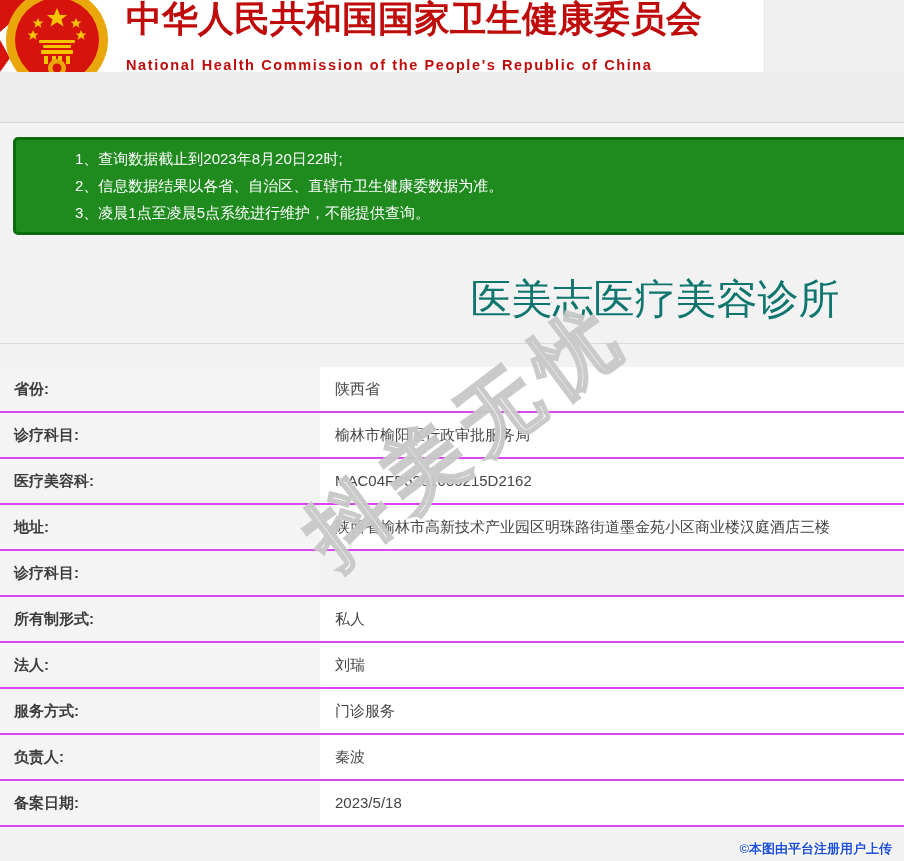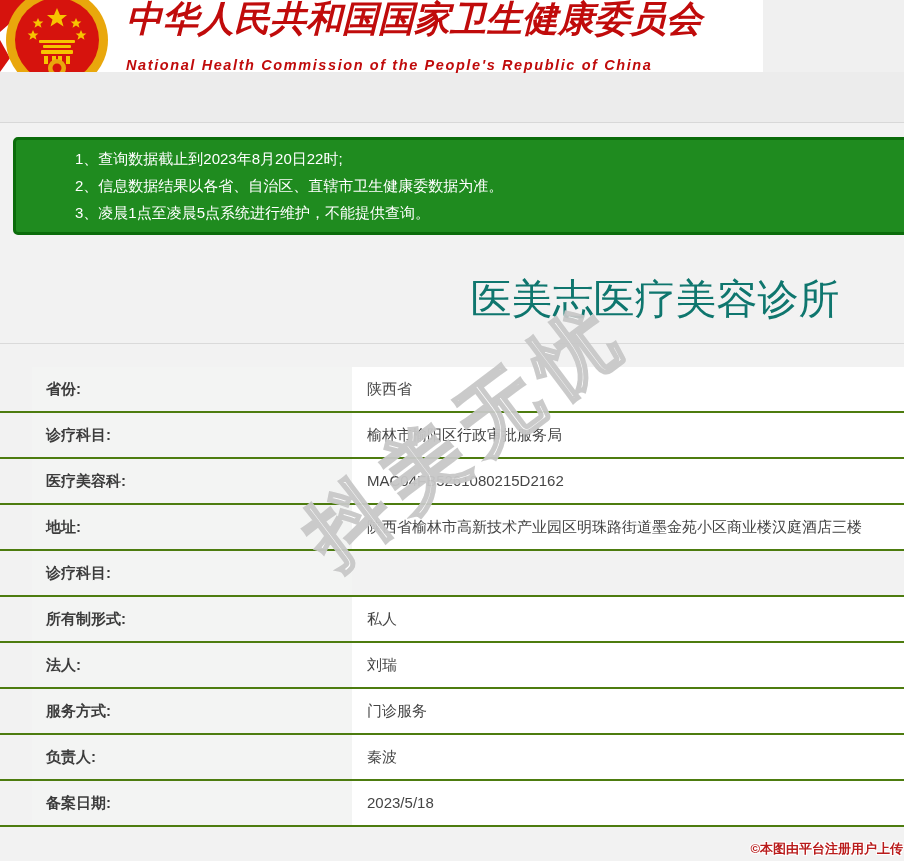--- a/index.html
+++ b/index.html
@@ -9,21 +9,21 @@
     overflow:hidden;
     background:#f0f0f0;
     font-family:"Liberation Sans", sans-serif;
     -webkit-font-smoothing:antialiased;
   }
   
   .site-header{
     position:absolute;top:0;left:0;
     width:763px;height:72px;
     background:#ffffff;
-    display:flex;align-items:center;font-style:italic;
+    display:flex;align-items:center;
   }
   .emblem{width:118px;height:72px;flex:0 0 118px;overflow:hidden;}
   .header-titles{margin-left:8px;}
   .header-cn{
     font-size:36px;font-weight:700;color:#c00b0b;
     letter-spacing:0px;line-height:38px;white-space:nowrap;
   }
   .header-en{
     font-size:14.5px;font-weight:700;color:#c00b0b;
     letter-spacing:1.6px;margin-top:19px;white-space:nowrap;
@@ -46,21 +46,21 @@
   .clinic-title{
     position:absolute;top:270px;left:0;width:100%;height:60px;
     padding-left:406px;box-sizing:border-box;text-align:center;
     font-size:41px;color:#0f766e;line-height:58px;white-space:nowrap;
     z-index:2;
   }
   .hr2{position:absolute;top:343px;left:0;width:100%;height:1px;background:#dadada;z-index:2;}
   
   .record-table{position:absolute;top:367px;left:0;width:100%;z-index:2;}
   .record-row{
-    display:flex;height:44px;border-bottom:2px solid #4d7c0f;padding-left:32px;
+    display:flex;height:44px;border-bottom:2px solid #d946ef;
   }
   .cell-label{
     flex:0 0 320px;width:320px;background:#f3f4f3;
     padding-left:14px;box-sizing:border-box;
     font-size:15px;font-weight:700;color:#3c3c3c;line-height:44px;
     white-space:nowrap;
   }
   .cell-value{
     flex:1 1 auto;background:#ffffff;
     padding-left:15px;box-sizing:border-box;
@@ -71,22 +71,22 @@
     position:absolute;left:285px;top:505px;
     transform:rotate(-37deg);transform-origin:0 0;
     font-size:80px;font-weight:700;letter-spacing:14px;white-space:nowrap;
     color:#ffffff;
     -webkit-text-stroke:2.5px #c8c8c8;
     text-shadow:0 0 1px #cfcfcf;
     opacity:0.95;
     z-index:5;pointer-events:none;
   }
   .credit{
-    position:absolute;right:1px;bottom:3px;
-    font-size:13px;font-weight:700;color:#b91c1c;white-space:nowrap;
+    position:absolute;right:12px;bottom:3px;
+    font-size:13px;font-weight:700;color:#1d4ed8;white-space:nowrap;
     text-shadow:-1px -1px 0 #fff,1px -1px 0 #fff,-1px 1px 0 #fff,1px 1px 0 #fff;
     z-index:6;
   }
 </style>
 </head>
 <body>
 
 <div class="band"></div>
 <div class="hr1"></div>
 <div class="content-bg"></div>

